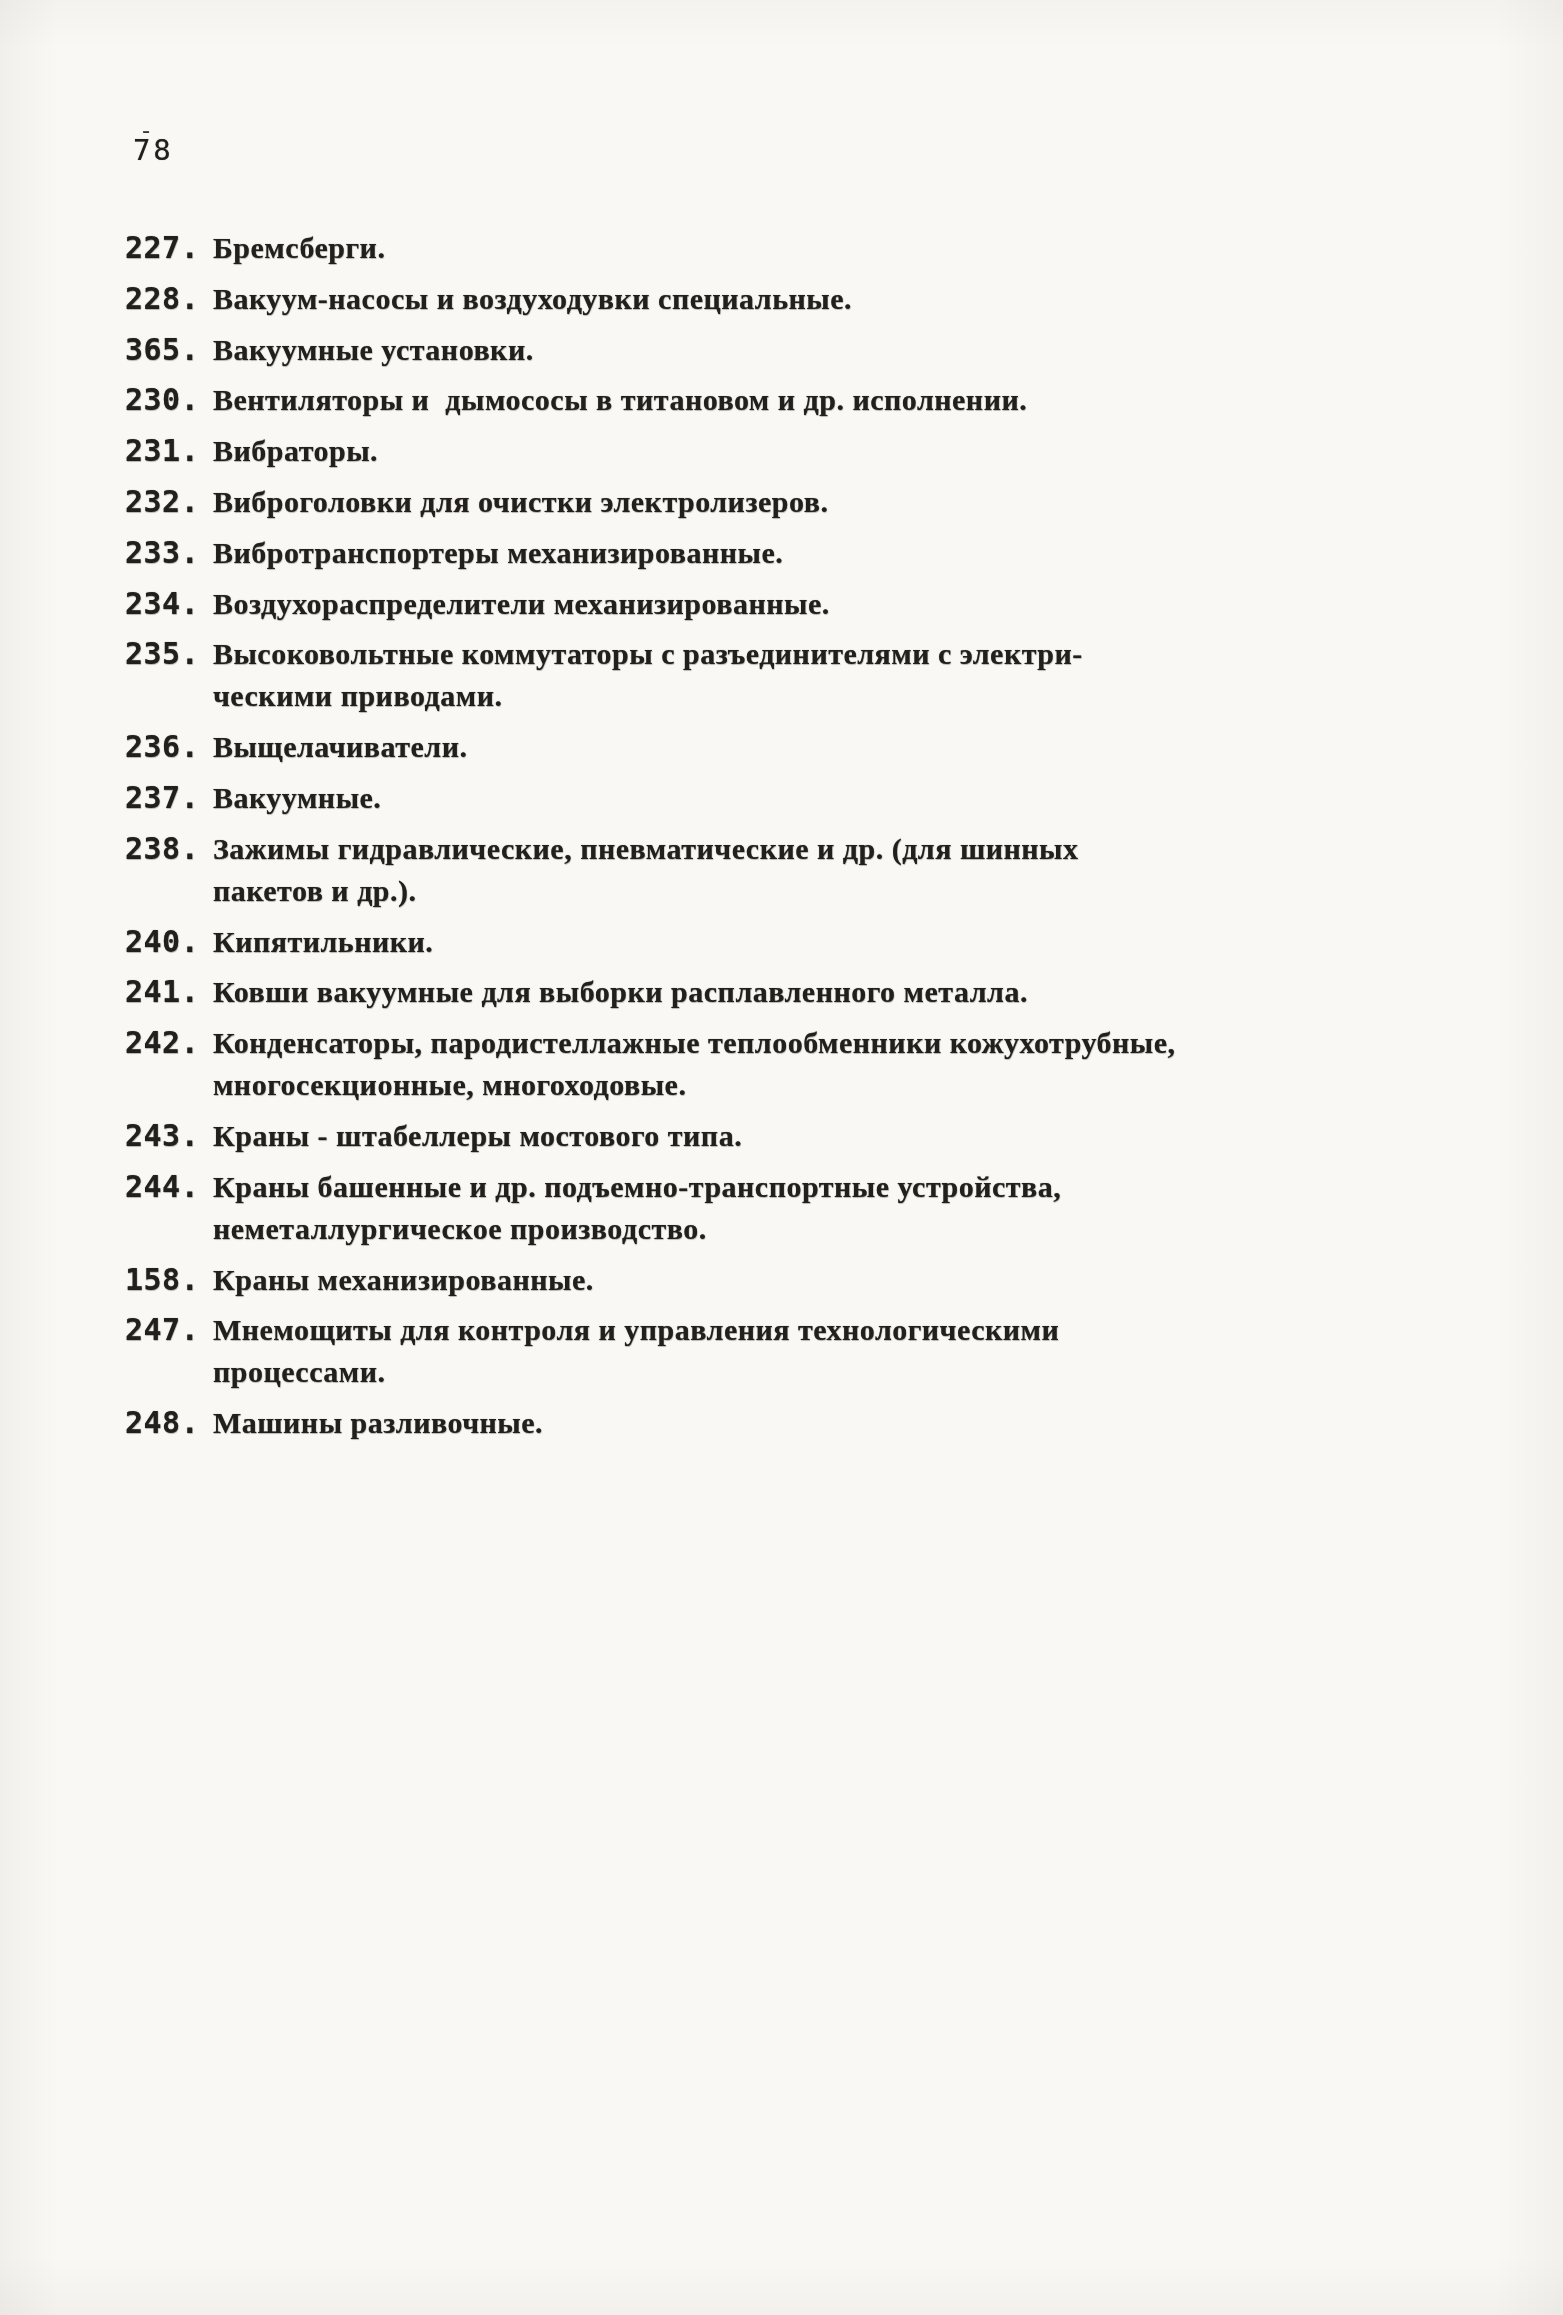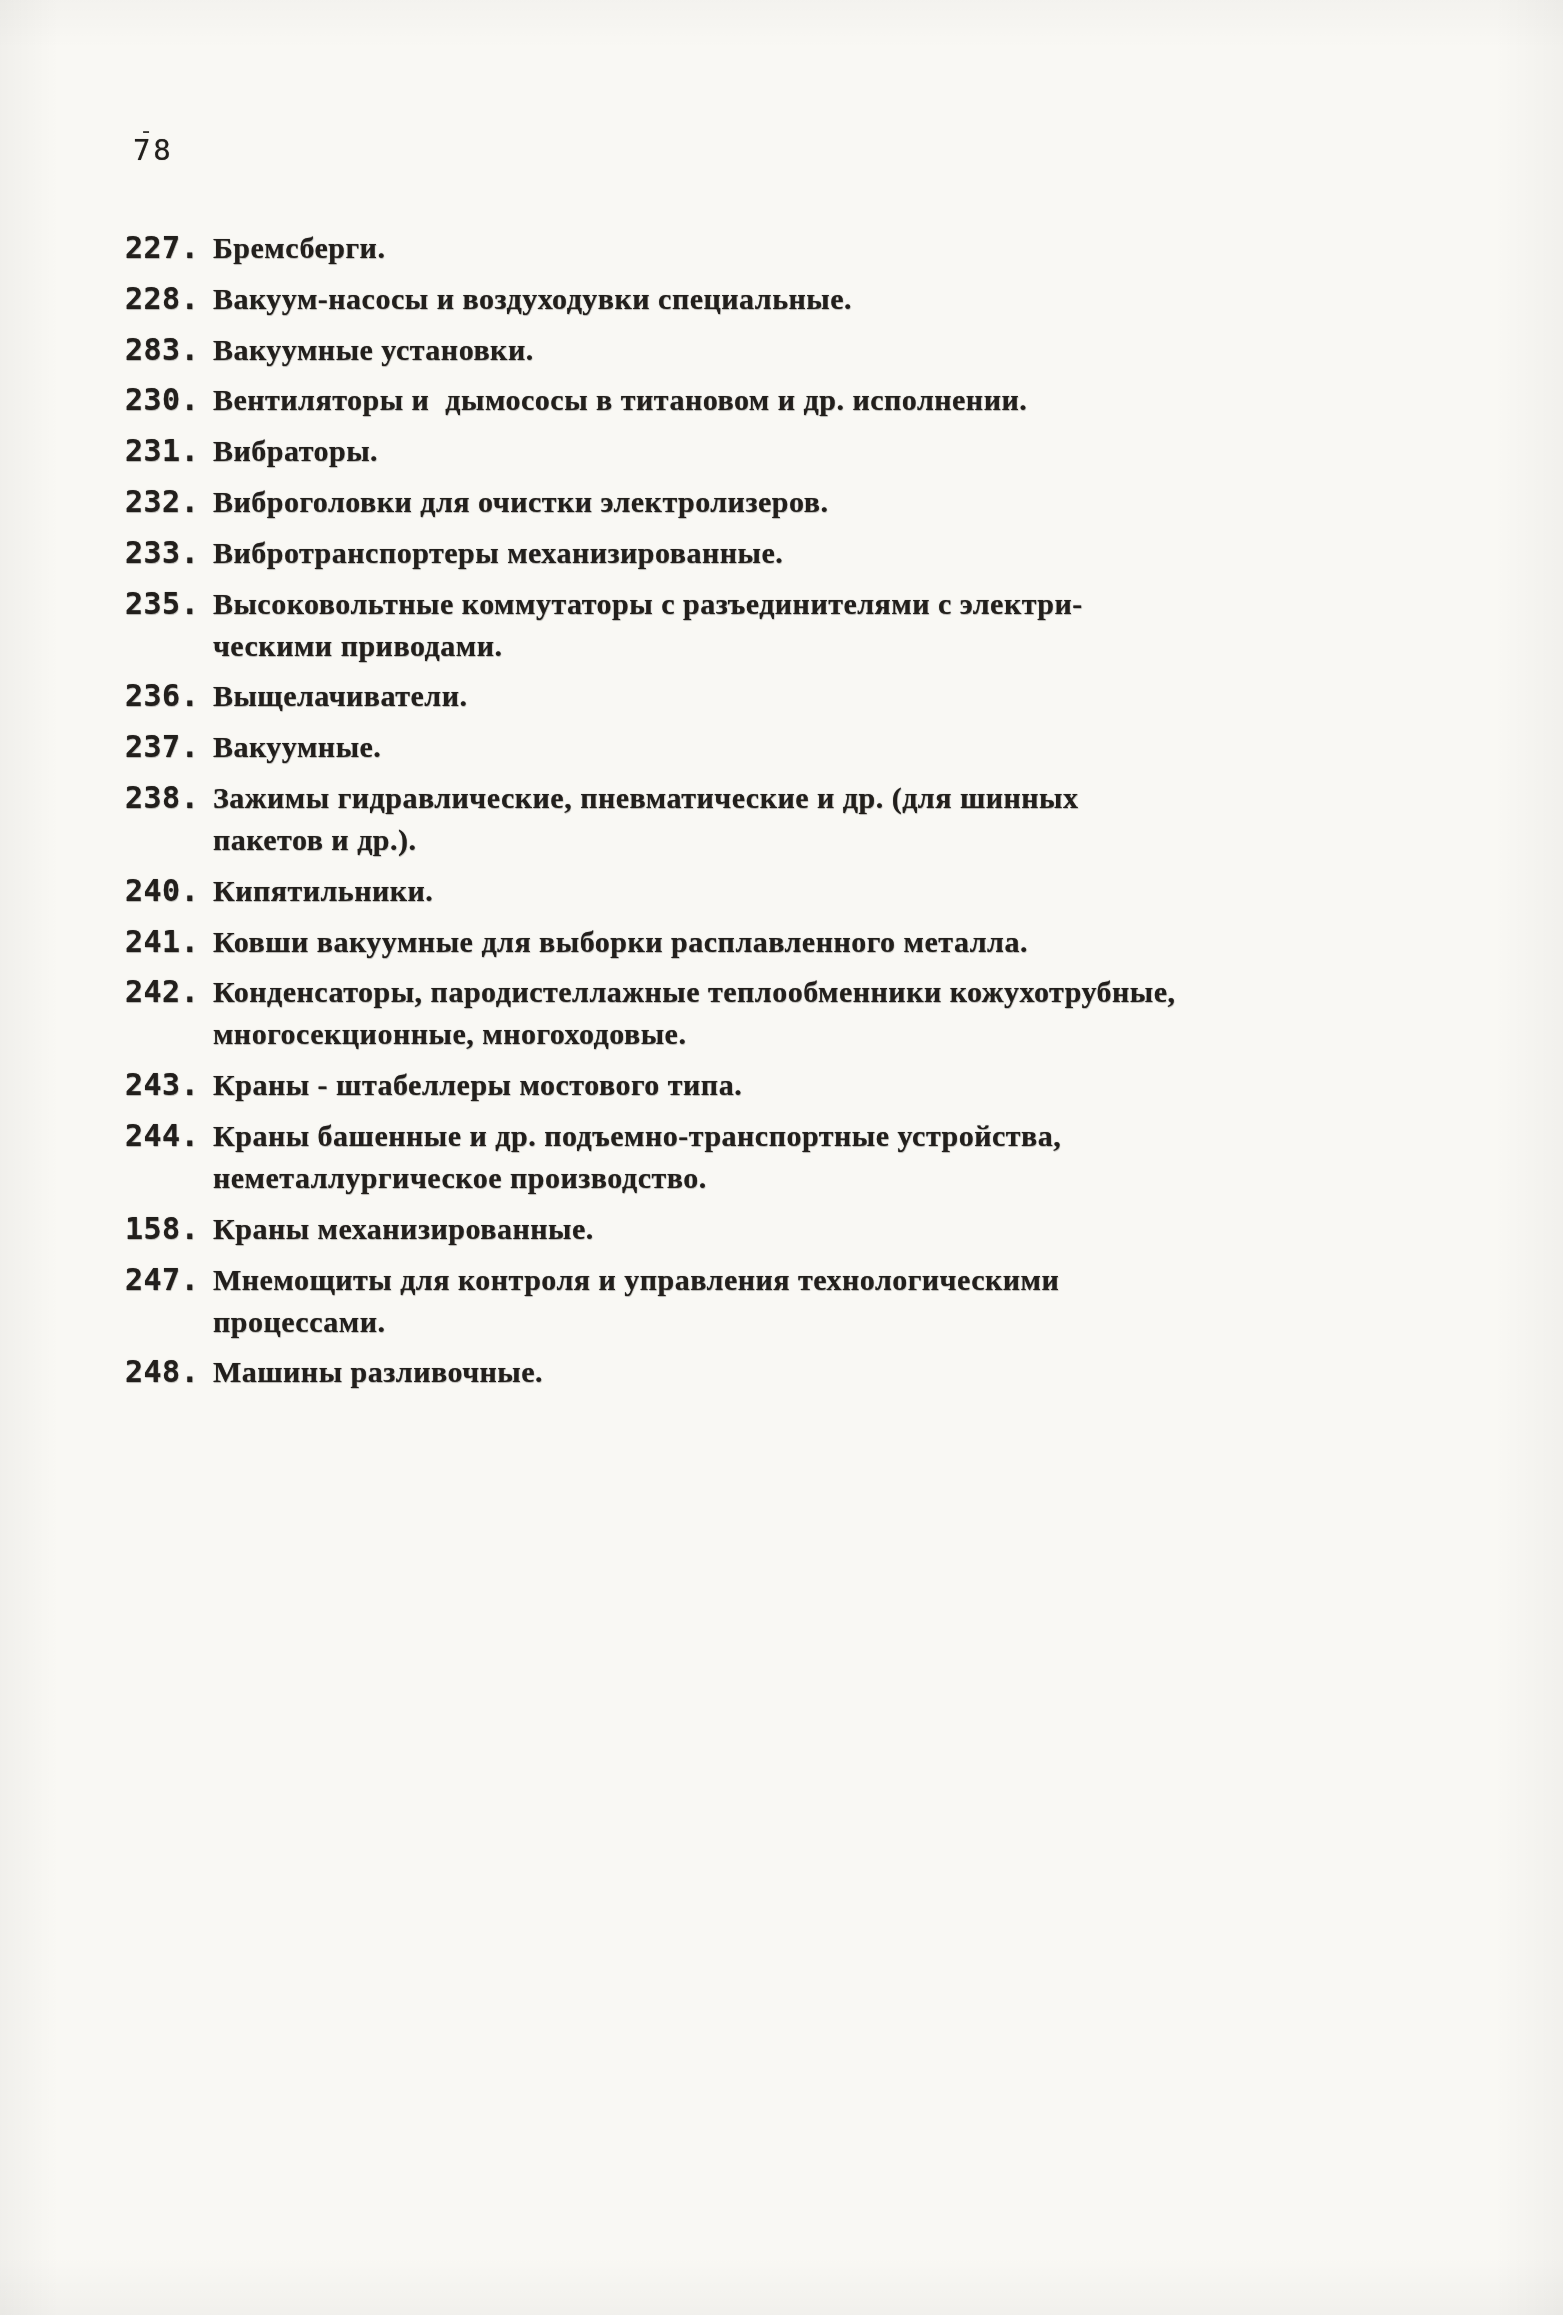--- a/index.html
+++ b/index.html
@@ -80,38 +80,42 @@
 <div class="list">
     <div class="item">
       <span class="num">227.</span>
       <span class="txt">Бремсберги.</span>
     </div>
     <div class="item">
       <span class="num">228.</span>
       <span class="txt">Вакуум-насосы и воздуходувки специальные.</span>
     </div>
     <div class="item">
-      <span class="num">283.</span>
+      <span class="num">365.</span>
       <span class="txt">Вакуумные установки.</span>
     </div>
     <div class="item">
       <span class="num">230.</span>
       <span class="txt">Вентиляторы и  дымососы в титановом и др. исполнении.</span>
     </div>
     <div class="item">
       <span class="num">231.</span>
       <span class="txt">Вибраторы.</span>
     </div>
     <div class="item">
       <span class="num">232.</span>
       <span class="txt">Виброголовки для очистки электролизеров.</span>
     </div>
     <div class="item">
       <span class="num">233.</span>
       <span class="txt">Вибротранспортеры механизированные.</span>
+    </div>
+    <div class="item">
+      <span class="num">234.</span>
+      <span class="txt">Воздухораспределители механизированные.</span>
     </div>
     <div class="item">
       <span class="num">235.</span>
       <span class="txt">Высоковольтные коммутаторы с разъединителями с электри-
 ческими приводами.</span>
     </div>
     <div class="item">
       <span class="num">236.</span>
       <span class="txt">Выщелачиватели.</span>
     </div>

